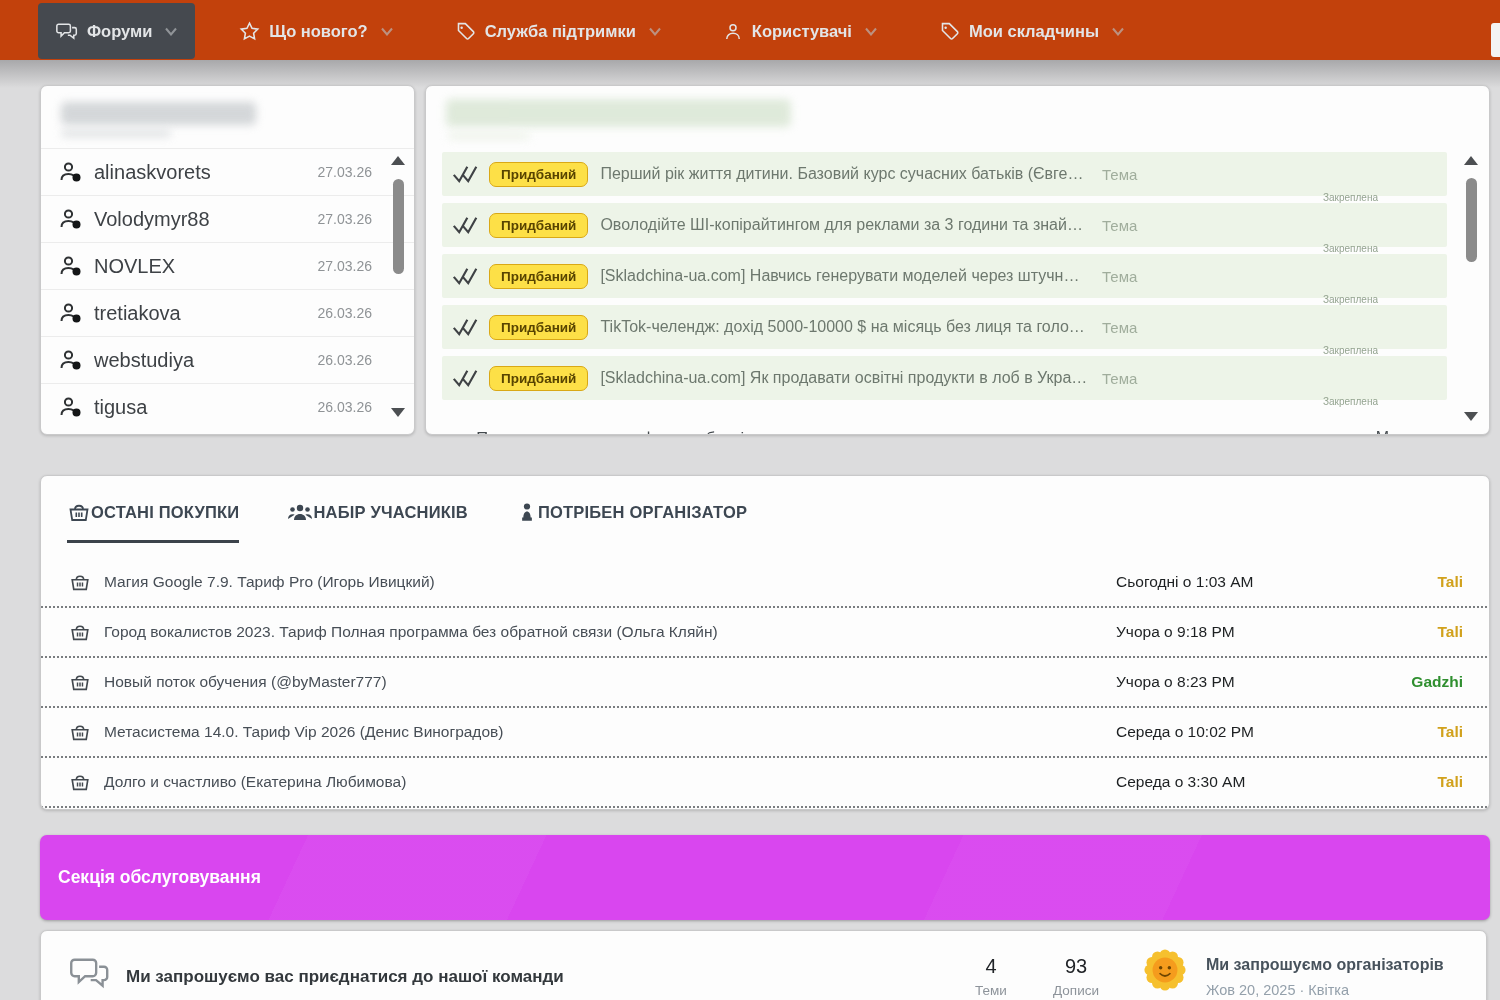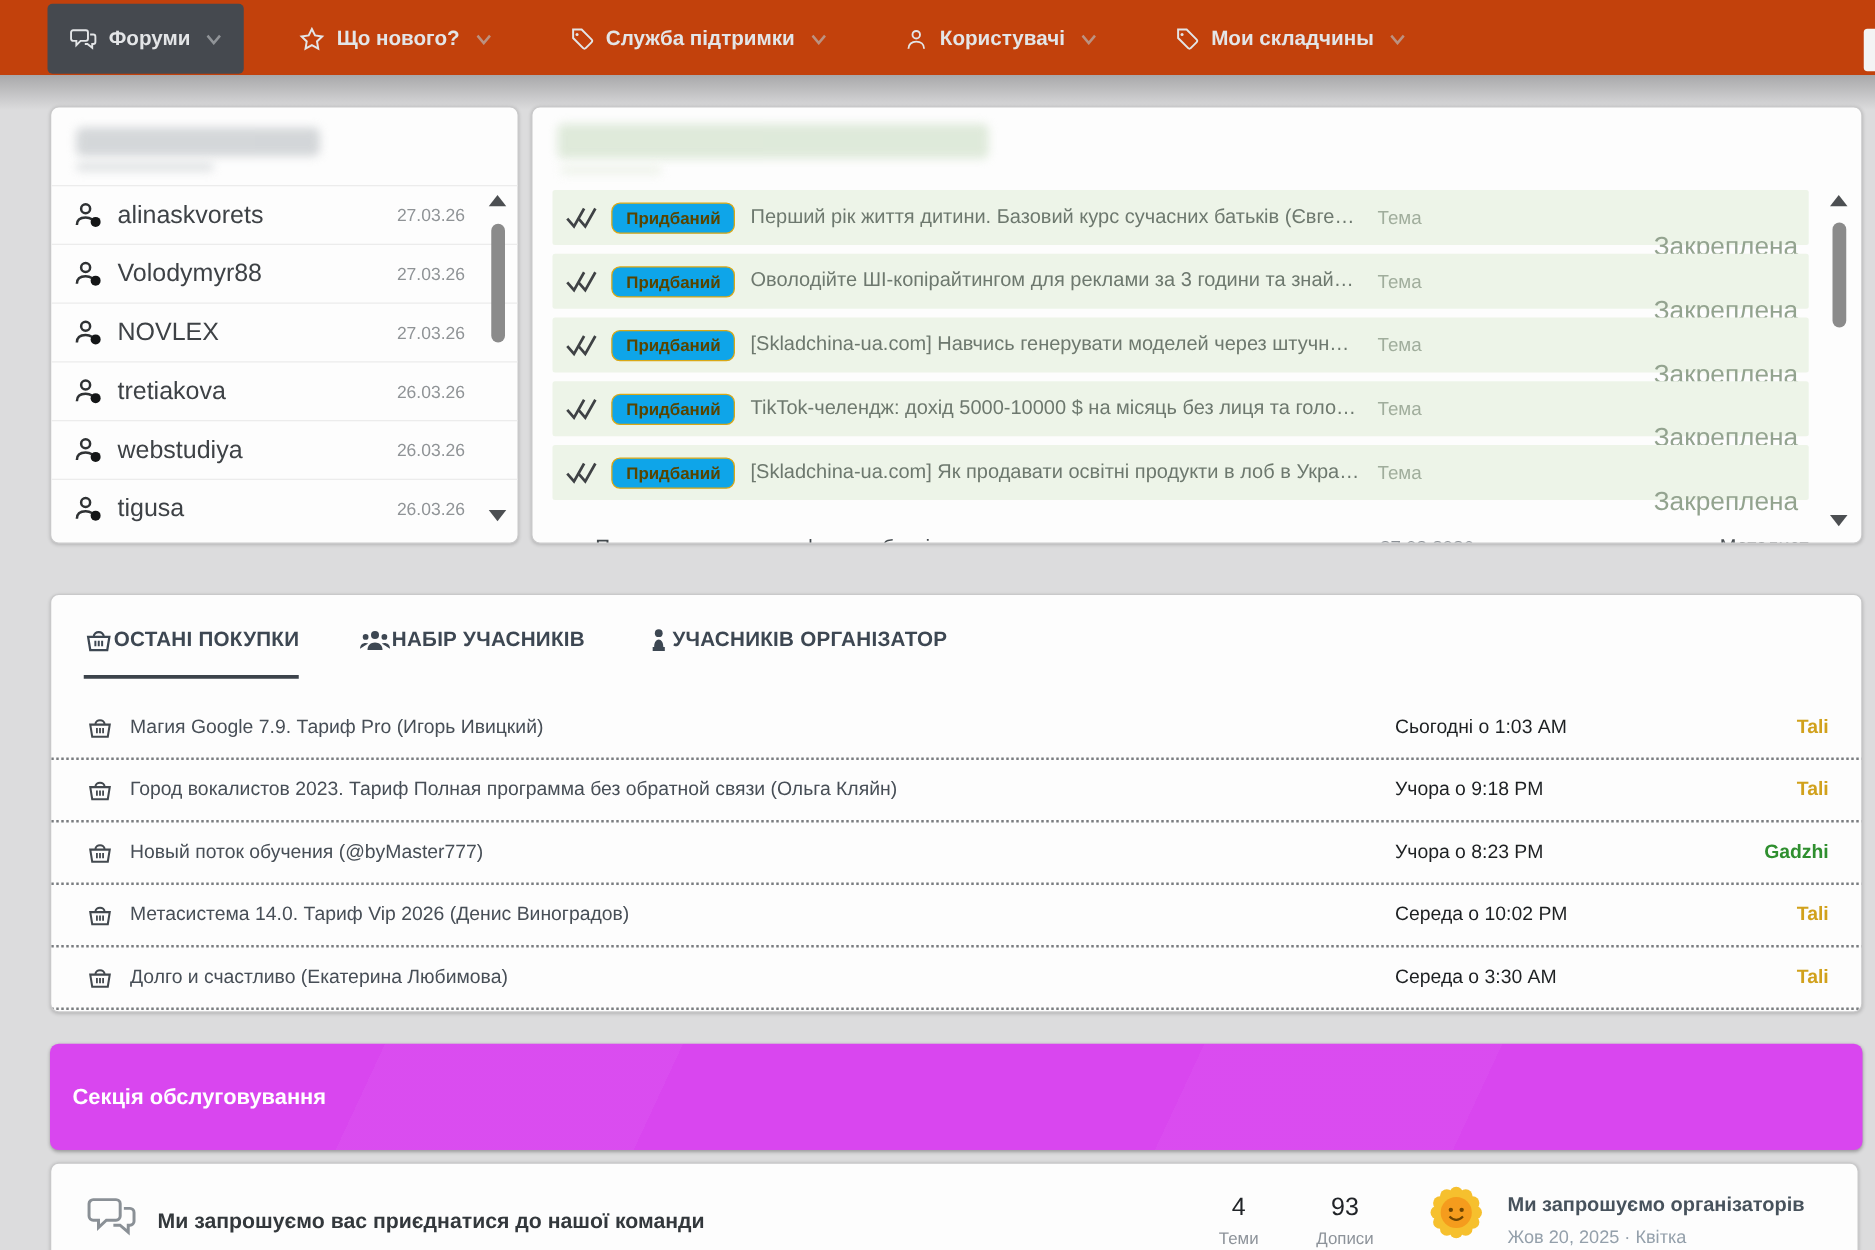--- a/index.html
+++ b/index.html
@@ -56,26 +56,26 @@
   
   .panel-threads { left:425px; top:85px; width:1065px; height:350px; }
   .t-row {
     position:relative; display:flex; align-items:center; height:44px;
     margin:0 44px 7px 16px; padding:0 14px 0 10px;
     background:#edf4e8; border-radius:2px; cursor:pointer;
   }
   .t-rows { position:absolute; left:0; top:66px; width:1065px; }
   .t-row svg { flex:none; margin-right:10px; }
   .t-badge {
-    flex:none; background:#0ea5e9; border:1px solid #d9a816; color:#584400;
+    flex:none; background:#fde047; border:1px solid #d9a816; color:#584400;
     font-size:13.5px; font-weight:700; padding:4px 11px; border-radius:7px; margin-right:12px;
   }
   .t-title { flex:1; font-size:16px; color:#6d786e; white-space:nowrap; overflow:hidden; text-overflow:ellipsis; }
   .t-type  { flex:none; width:235px; font-size:15px; color:#a0ad9c; padding-left:14px; }
-  .t-status{ flex:none; width:110px; font-size:21px; color:#93a38f; text-align:left;margin-top:47px; }
+  .t-status{ flex:none; width:110px; font-size:10px; color:#93a38f; text-align:left;margin-top:47px; }
   .t-footer {
     position:absolute; left:0; top:332px; width:1065px; display:flex; align-items:center;
     padding:0 44px 0 26px; height:40px; cursor:pointer;
   }
   .t-footer .red-chev { color:#cf3030; font-size:22px; font-weight:700; margin-right:12px; line-height:1; }
   .tf-title { flex:1; font-size:16.5px; color:#43494d; white-space:nowrap; overflow:hidden; }
   .tf-date  { flex:none; width:235px; font-size:15px; color:#8d9297; padding-left:2px; }
   .tf-user  { flex:none; width:110px; font-size:16px; color:#4a5054; text-align:right; }
 
   
@@ -340,21 +340,21 @@
           <circle cx="20.5" cy="9.5" r="2.3" fill="#3d4752"></circle>
           <path d="M25 19c0-3-1.9-4.7-4.5-4.7-.8 0-1.5.15-2.1.45" fill="#3d4752"></path>
         </svg>
         <span>НАБІР УЧАСНИКІВ</span>
       </div>
       <div class="tab">
         <svg width="22" height="24" viewBox="0 0 24 24">
           <circle cx="12" cy="6" r="3.4" fill="#3d4752"></circle>
           <path d="M8 18c0-4 1.8-6.5 4-6.5s4 2.5 4 6.5h1.3v3.5H6.7V18H8z" fill="#3d4752"></path>
         </svg>
-        <span>УЧАСНИКІВ ОРГАНІЗАТОР</span>
+        <span>ПОТРІБЕН ОРГАНІЗАТОР</span>
       </div>
     </div>
 
     <div class="p-rows">
       <div class="p-row">
         <svg width="22" height="22" viewBox="0 0 24 24">
           <path d="M3.5 9.5h17L18.8 20H5.2L3.5 9.5z" fill="none" stroke="#43494f" stroke-width="1.8"></path>
           <path d="M8 9.5C8 4.5 16 4.5 16 9.5" fill="none" stroke="#43494f" stroke-width="1.8"></path>
           <path d="M9.3 12.5v4.5M12 12.5v4.5M14.7 12.5v4.5" stroke="#43494f" stroke-width="1.6"></path>
         </svg>

